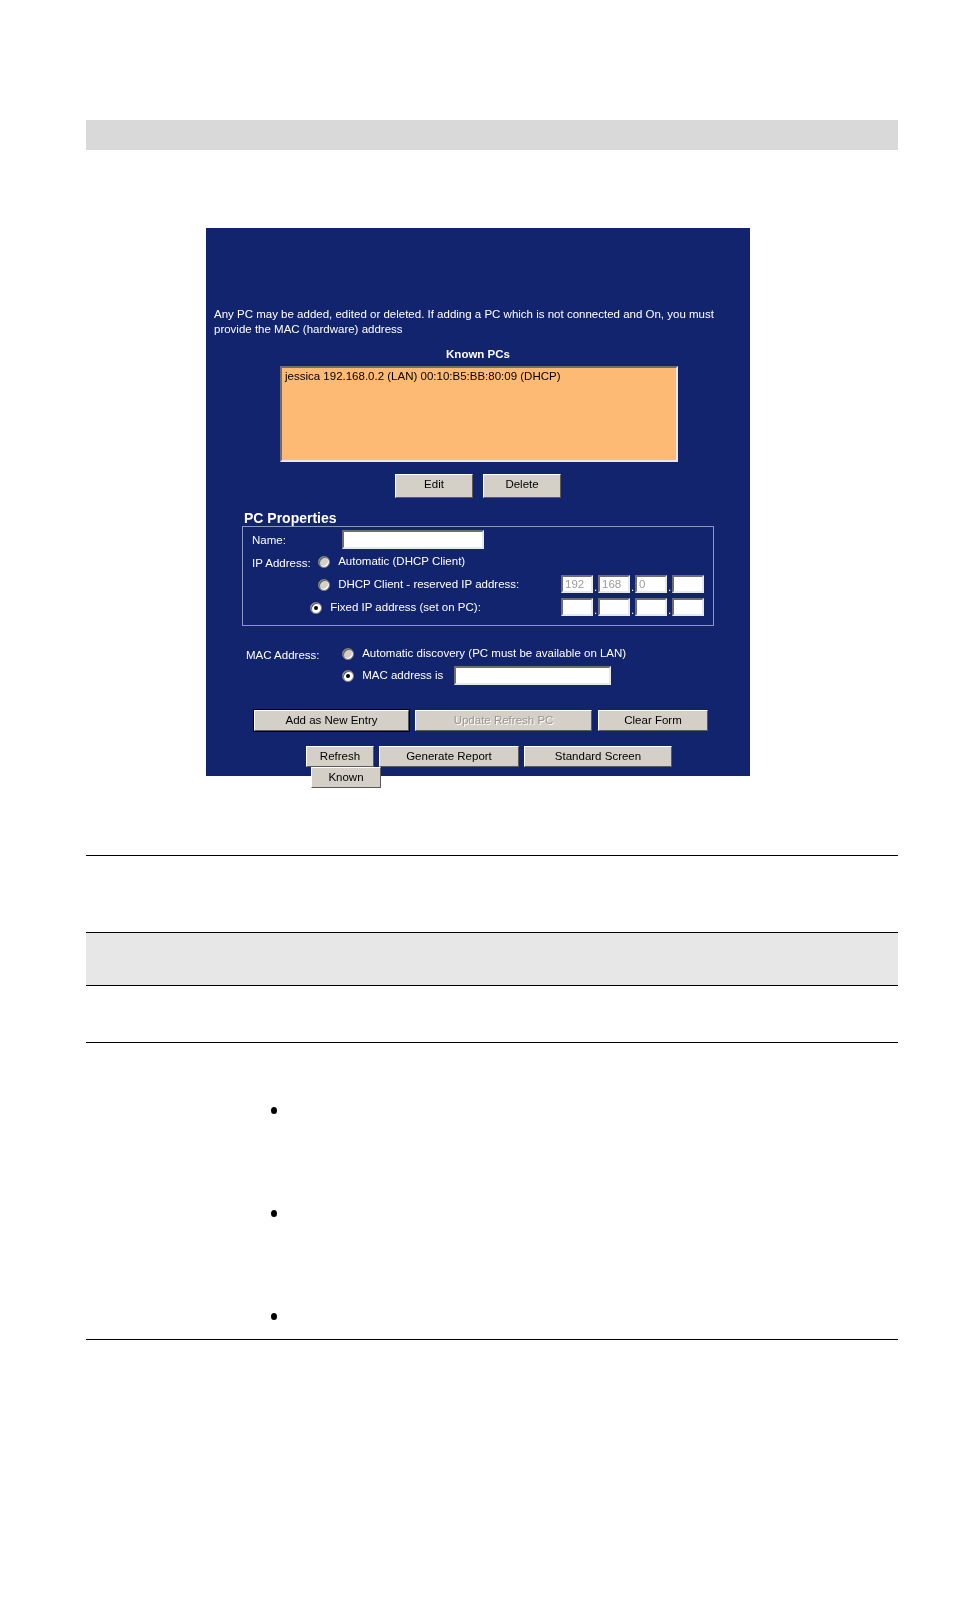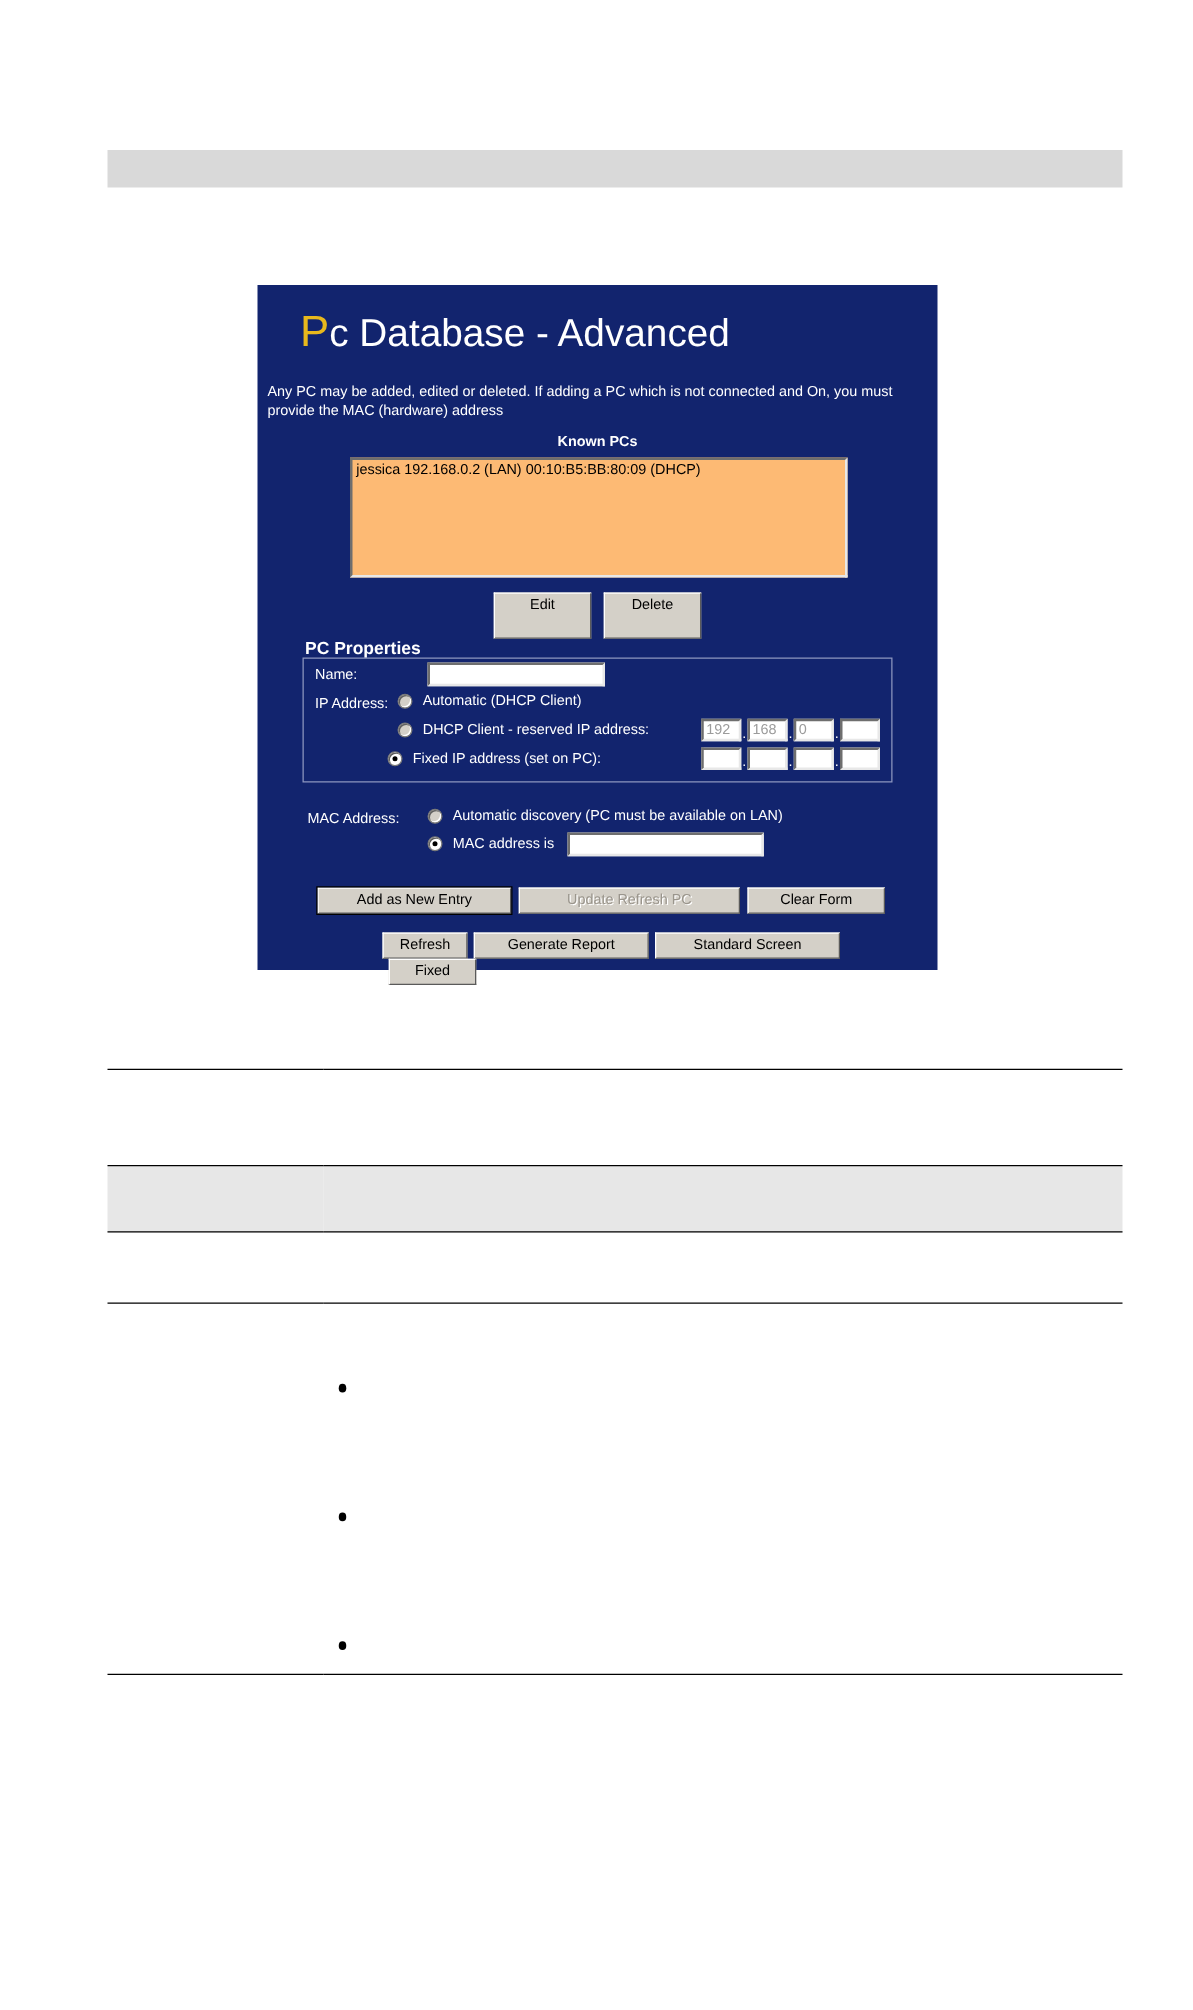--- a/index.html
+++ b/index.html
@@ -98,21 +98,21 @@
   }
 
   
   .btn {
     display: inline-block;
     background: #d4d0c8;
     color: #000000;
     font-family: "Liberation Sans", sans-serif;
     font-size: 11.5px;
     line-height: 18px;
-    height: 37px;
+    height: 24px;
     text-align: center;
     border: 1px solid;
     border-color: #ffffff #5a5a5a #5a5a5a #ffffff;
     box-sizing: border-box;
     cursor: pointer;
     white-space: nowrap;
     padding: 0 4px;
   }
   .btn.default-btn {
     outline: 1px solid #000000;
@@ -284,21 +284,20 @@
     background: #000000;
   }
 </style>
 </head>
 <body>
 
 <div class="doc-header-band"></div>
 
 <div class="screen-panel">
 
-  <div class="screen-title"><span class="drop-cap">P</span><span>c Database - Advanced</span></div>
 
   <div class="screen-intro">Any PC may be added, edited or deleted. If adding a PC which is not connected and On, you must provide the MAC (hardware) address</div>
 
   <div class="known-label">Known PCs</div>
 
   <div class="known-list">
     <div class="known-list-item">jessica 192.168.0.2 (LAN) 00:10:B5:BB:80:09 (DHCP)</div>
   </div>
 
   <div class="edit-delete-row">
@@ -345,21 +344,21 @@
     <span class="radio checked"></span>
     <span style="margin-left:5px;">MAC address is</span>
   </div>
   <input class="text-input" type="text" style="position: absolute; left: 248px; top: 438px; width: 157px; height: 19px;" value="">
 
   <div class="action-row-1">
     <span class="btn default-btn" style="width:155px;">Add as New Entry</span><span class="btn disabled-btn" style="width:177px; margin-left:6px;">Update Refresh PC</span><span class="btn" style="width:110px; margin-left:6px;">Clear Form</span>
   </div>
 
   <div class="action-row-2">
-    <span class="btn" style="width:68px;">Refresh</span><span class="btn" style="width:140px; margin-left:5px;">Generate Report</span><span class="btn" style="width:148px; margin-left:5px;">Standard Screen</span><span class="btn" style="width:70px; margin-left:5px;">Fixed</span>
+    <span class="btn" style="width:68px;">Refresh</span><span class="btn" style="width:140px; margin-left:5px;">Generate Report</span><span class="btn" style="width:148px; margin-left:5px;">Standard Screen</span><span class="btn" style="width:70px; margin-left:5px;">Known</span>
   </div>
 
 </div>
 
 <table class="doc-table">
   <tbody>
     <tr class="rule-top rule-bottom">
       <td class="col-left cell-pad" style="height:76px;"></td>
       <td class="cell-pad"></td>
     </tr>

